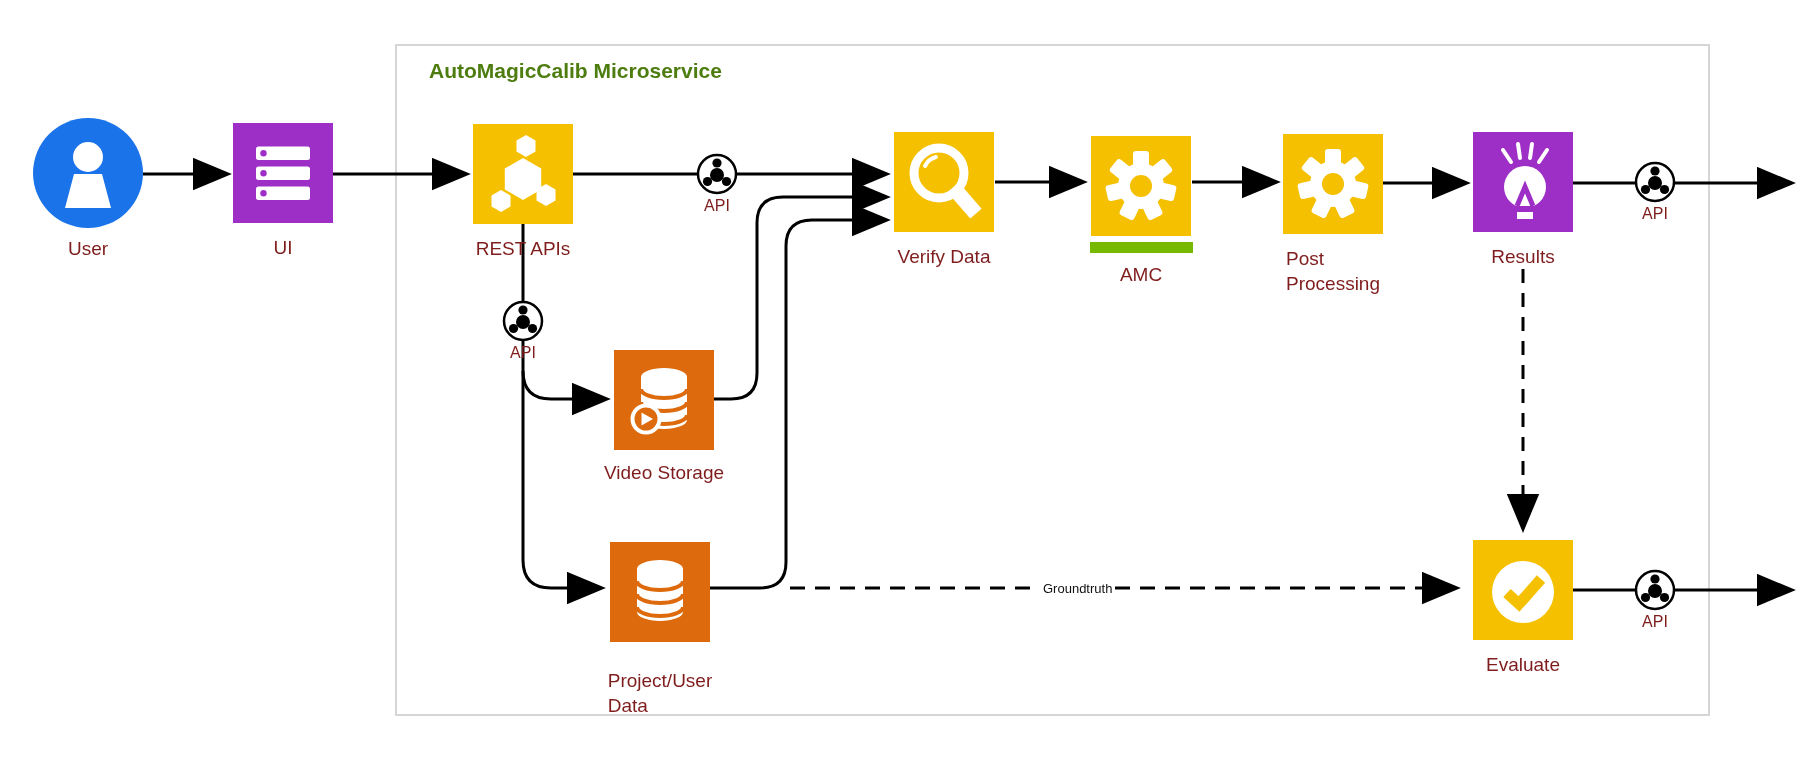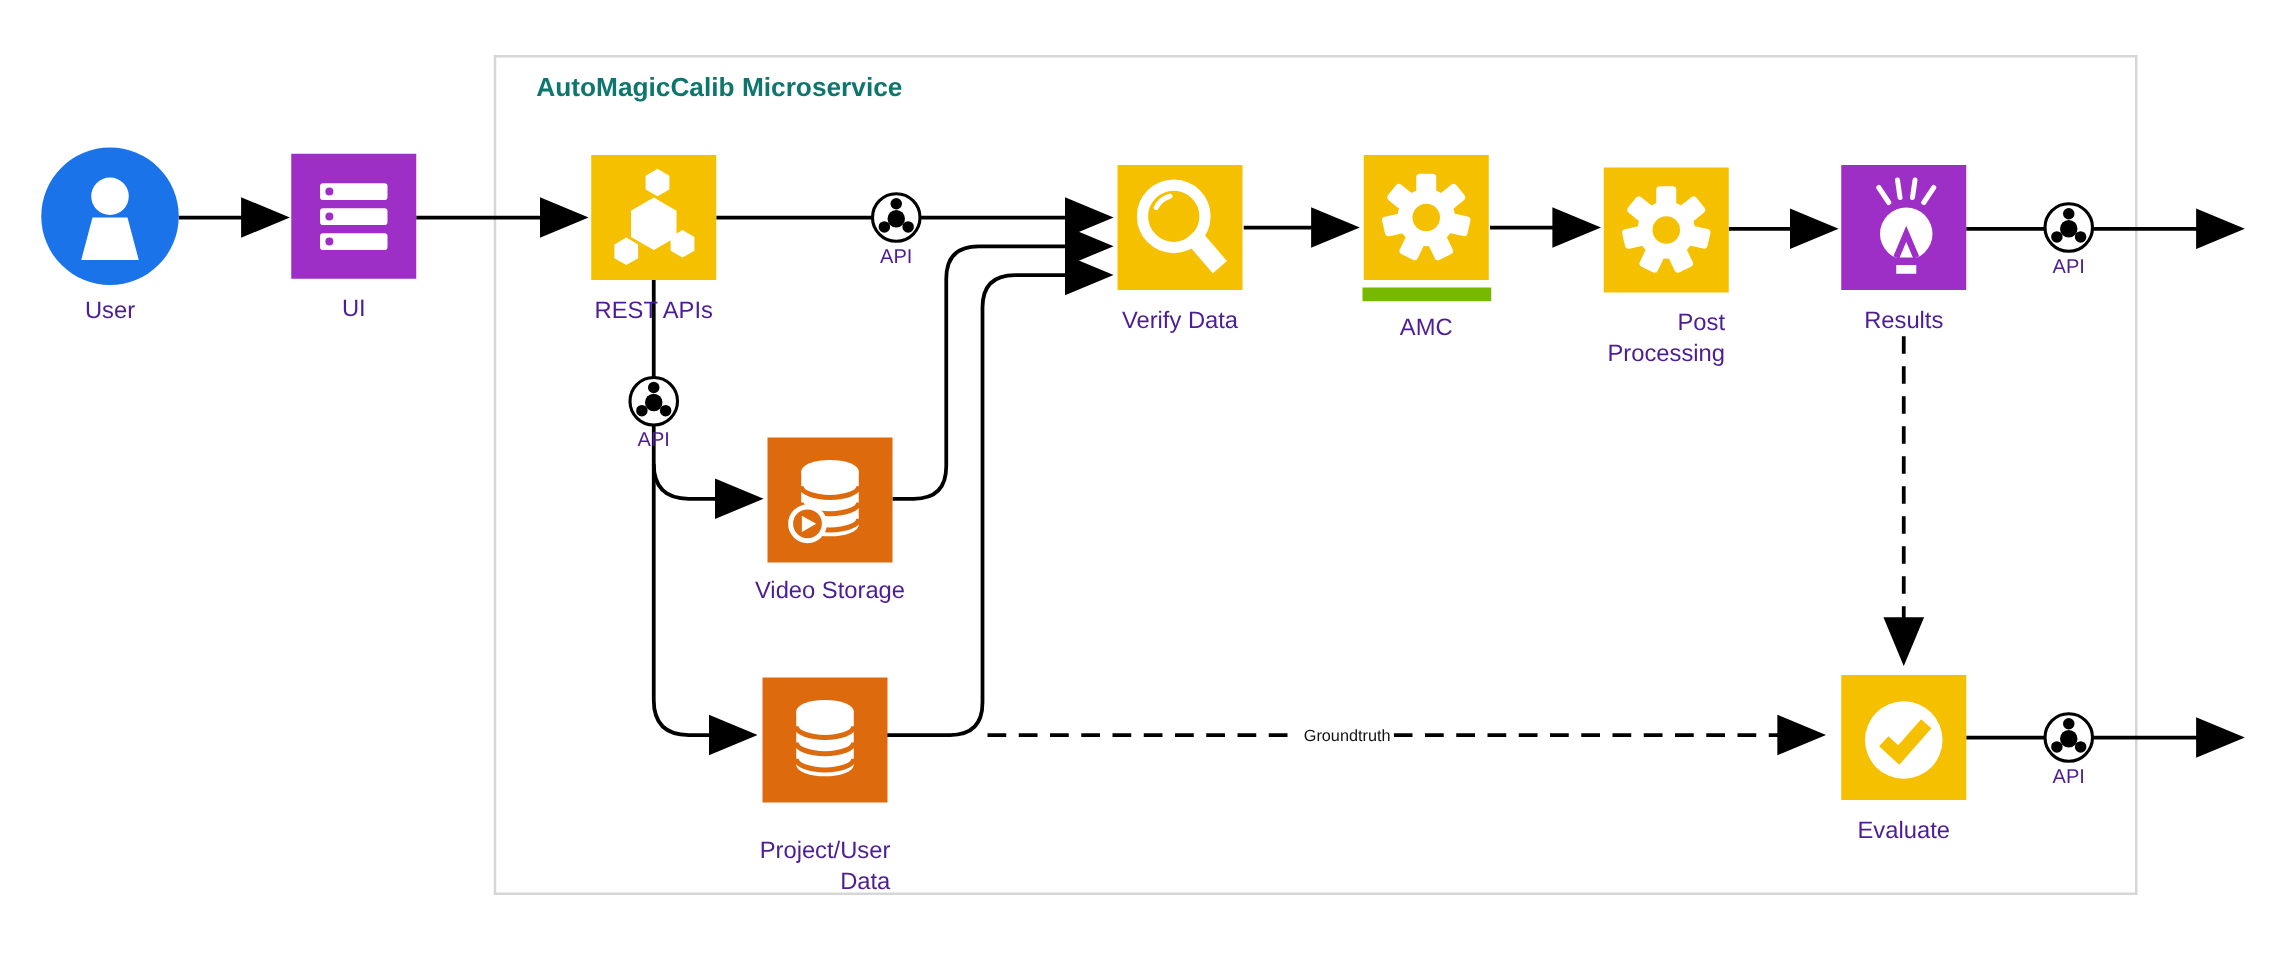--- a/index.html
+++ b/index.html
@@ -1,30 +1,30 @@
 <!DOCTYPE html>
 <html><head>
 <meta charset="utf-8">
 <style>
   html,body{margin:0;padding:0;background:#fff;}
   .canvas{position:relative;width:1815px;height:768px;background:#fff;overflow:hidden;
           font-family:"Liberation Sans","DejaVu Sans",sans-serif;color:#1a1a1a;}
   .ms-box{position:absolute;left:395px;top:44px;width:1315px;height:672px;
           border:2px solid #d6d6d6;background:transparent;box-sizing:border-box;}
-  .ms-title{position:absolute;left:32px;top:13px;font-size:21px;font-weight:bold;color:#0f766e;white-space:nowrap;}
+  .ms-title{position:absolute;left:32px;top:13px;font-size:21px;font-weight:bold;color:#4d7c0f;white-space:nowrap;}
   .wires{position:absolute;left:0;top:0;z-index:2;}
   .node{position:absolute;width:180px;display:flex;flex-direction:column;align-items:center;z-index:3;}
   .node .ic{width:100px;height:100px;display:block;}
   .node .ic svg{display:block;width:100%;height:100%;}
   .sq-yellow{background:#F5C000;}
   .sq-purple{background:#9E2FC6;}
   .sq-orange{background:#DD6B0D;}
   .circle-blue{width:110px;height:110px;border-radius:50%;background:#1A73E8;}
   .circle-blue svg{display:block;width:100%;height:100%;}
-  .lbl{margin-top:12px;font-size:19px;line-height:25px;text-align:right;color:#4c1d95;white-space:nowrap;}
+  .lbl{margin-top:12px;font-size:19px;line-height:25px;text-align:left;color:#7f1d1d;white-space:nowrap;}
   .greenbar{width:103px;height:11px;background:#76B900;margin-top:6px;}
   .amc .lbl{margin-top:9px;}
   .apinode{position:absolute;width:80px;display:flex;flex-direction:column;align-items:center;z-index:4;}
   .apinode svg{display:block;width:42px;height:42px;}
   .apinode .lbl{margin-top:2px;font-size:16px;line-height:18px;}
   .gt-label{position:absolute;z-index:5;background:#fff;padding:0 3px;font-size:13px;line-height:21px;color:#111;white-space:nowrap;}
 </style>
 </head>
 <body>
 
@@ -122,21 +122,21 @@
     <div class="ic sq-yellow">
       <svg viewBox="0 0 100 100">
         <circle cx="45" cy="41" r="25" stroke="#fff" stroke-width="9" fill="none"></circle>
         <path d="M 31 34 A 17 17 0 0 1 42 25" stroke="#fff" stroke-width="4" fill="none" stroke-linecap="round"></path>
         <line x1="64" y1="61" x2="77" y2="76" stroke="#fff" stroke-width="15" stroke-linecap="square"></line>
       </svg>
     </div>
     <div class="lbl">Verify Data</div>
   </div>
 
-  <div class="node amc" style="left:1051px;top:124px;">
+  <div class="node amc" style="left:1051px;top:136px;">
     <div class="ic sq-yellow">
       <svg viewBox="0 0 100 100">
         <g fill="#fff" transform="translate(50,50)">
           <circle r="23"></circle>
           <rect x="-8" y="-35" width="16" height="16" rx="3"></rect>
           <rect x="-8" y="-35" width="16" height="16" rx="3" transform="rotate(51.4)"></rect>
           <rect x="-8" y="-35" width="16" height="16" rx="3" transform="rotate(102.8)"></rect>
           <rect x="-8" y="-35" width="16" height="16" rx="3" transform="rotate(154.3)"></rect>
           <rect x="-8" y="-35" width="16" height="16" rx="3" transform="rotate(205.7)"></rect>
           <rect x="-8" y="-35" width="16" height="16" rx="3" transform="rotate(257.1)"></rect>

